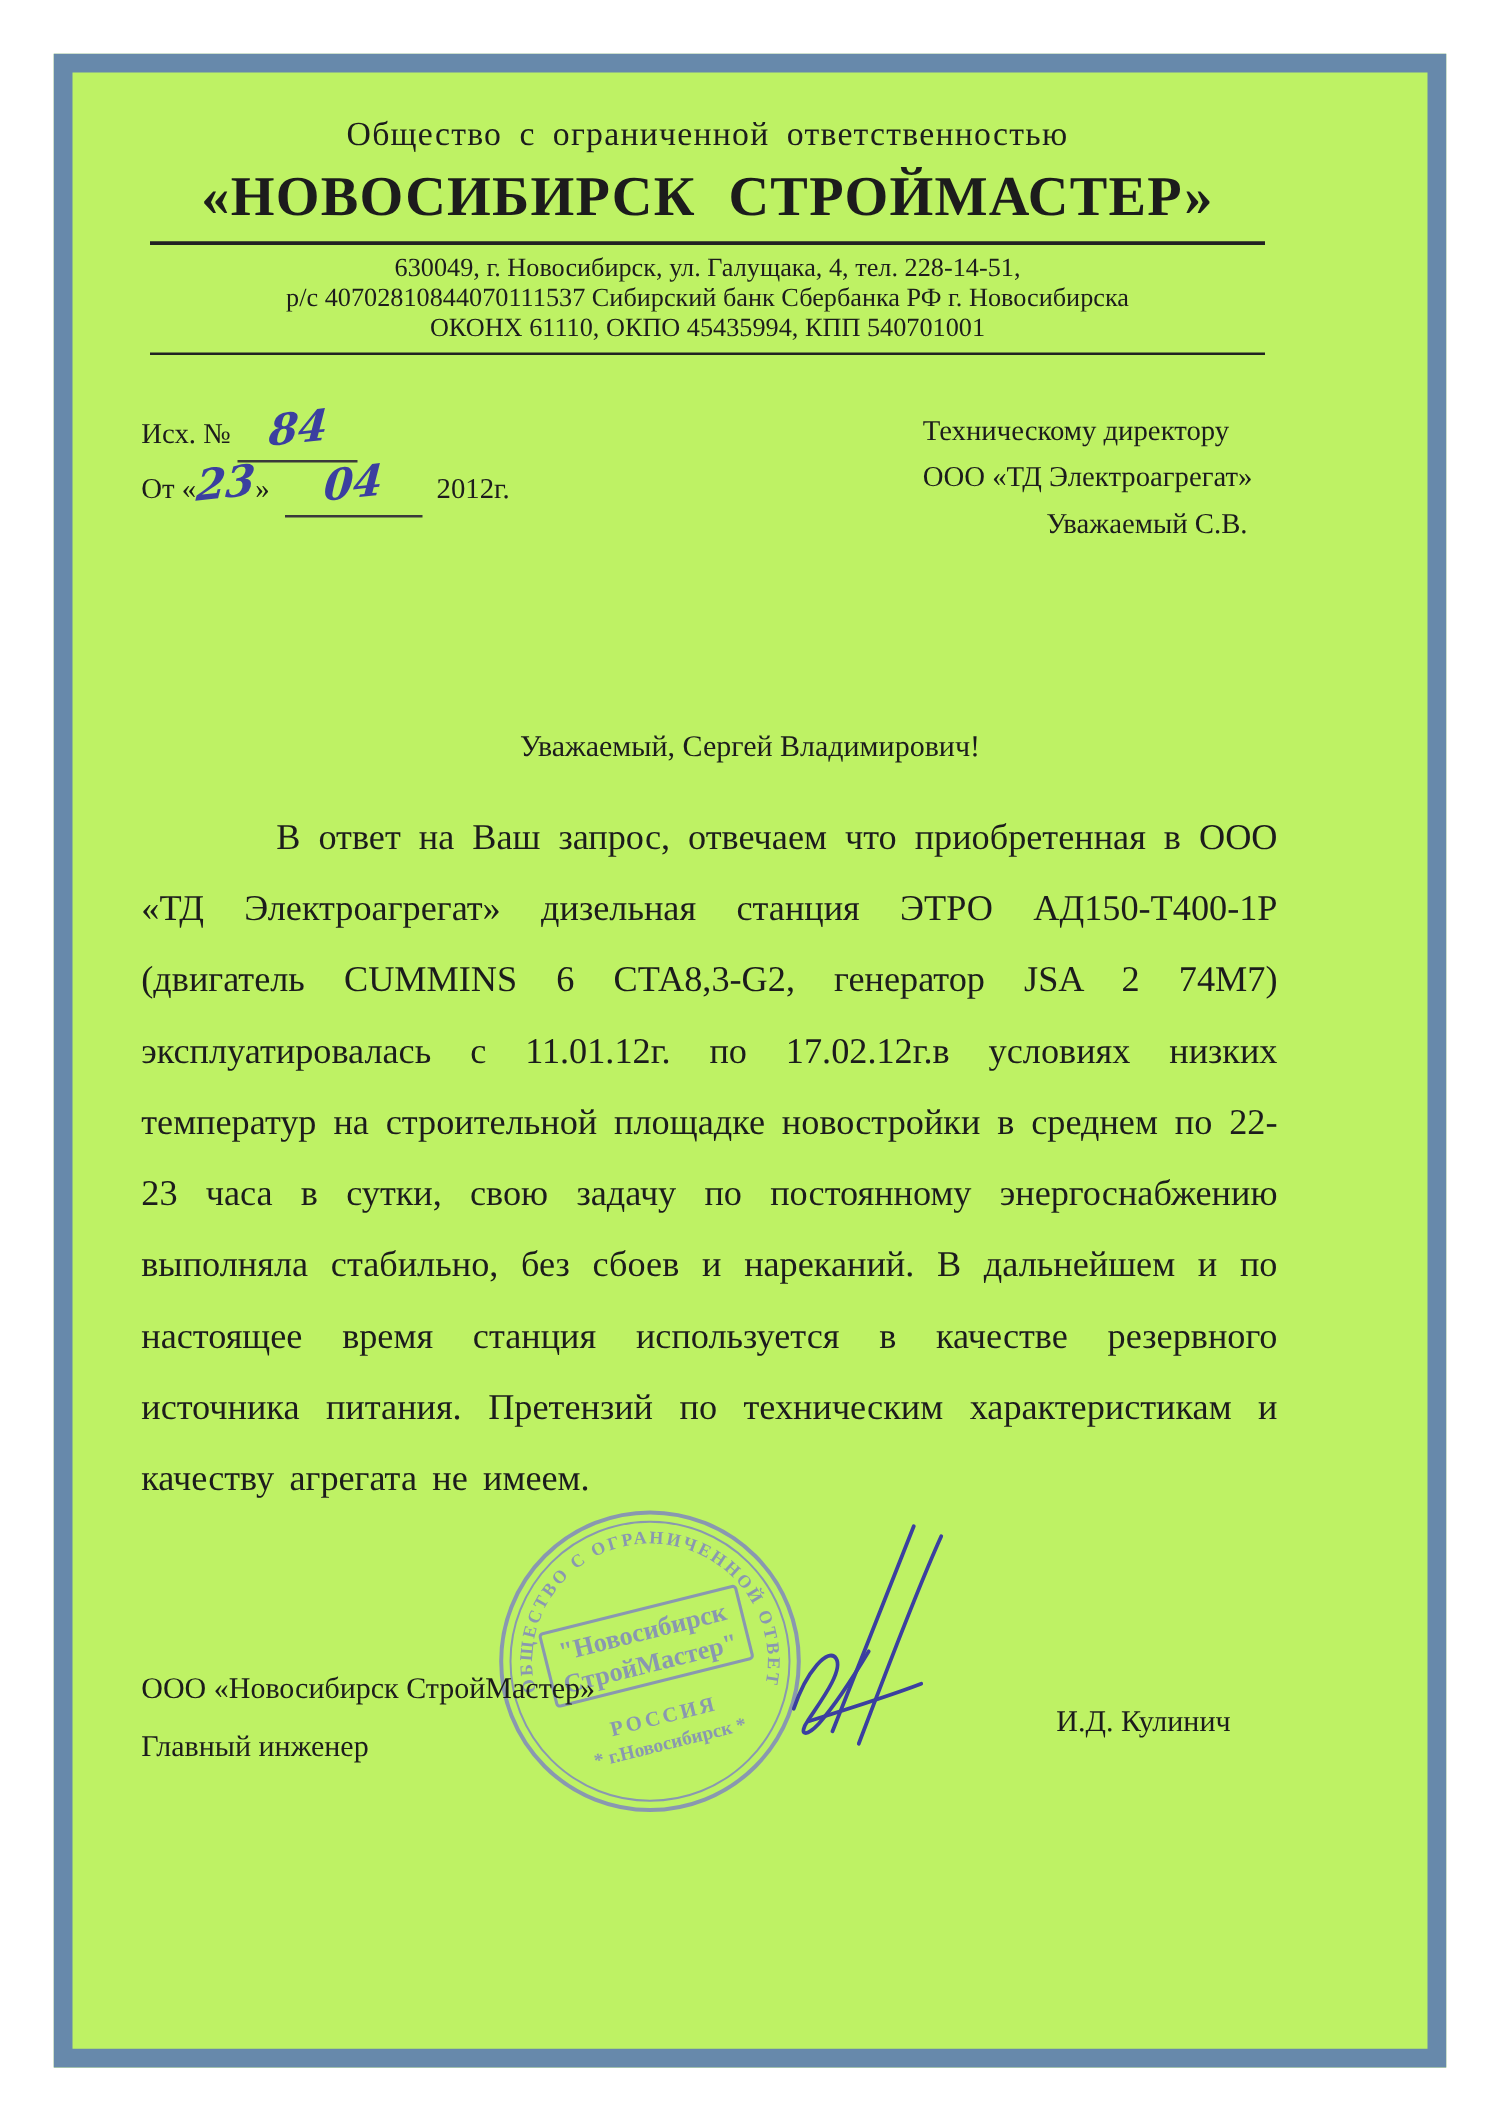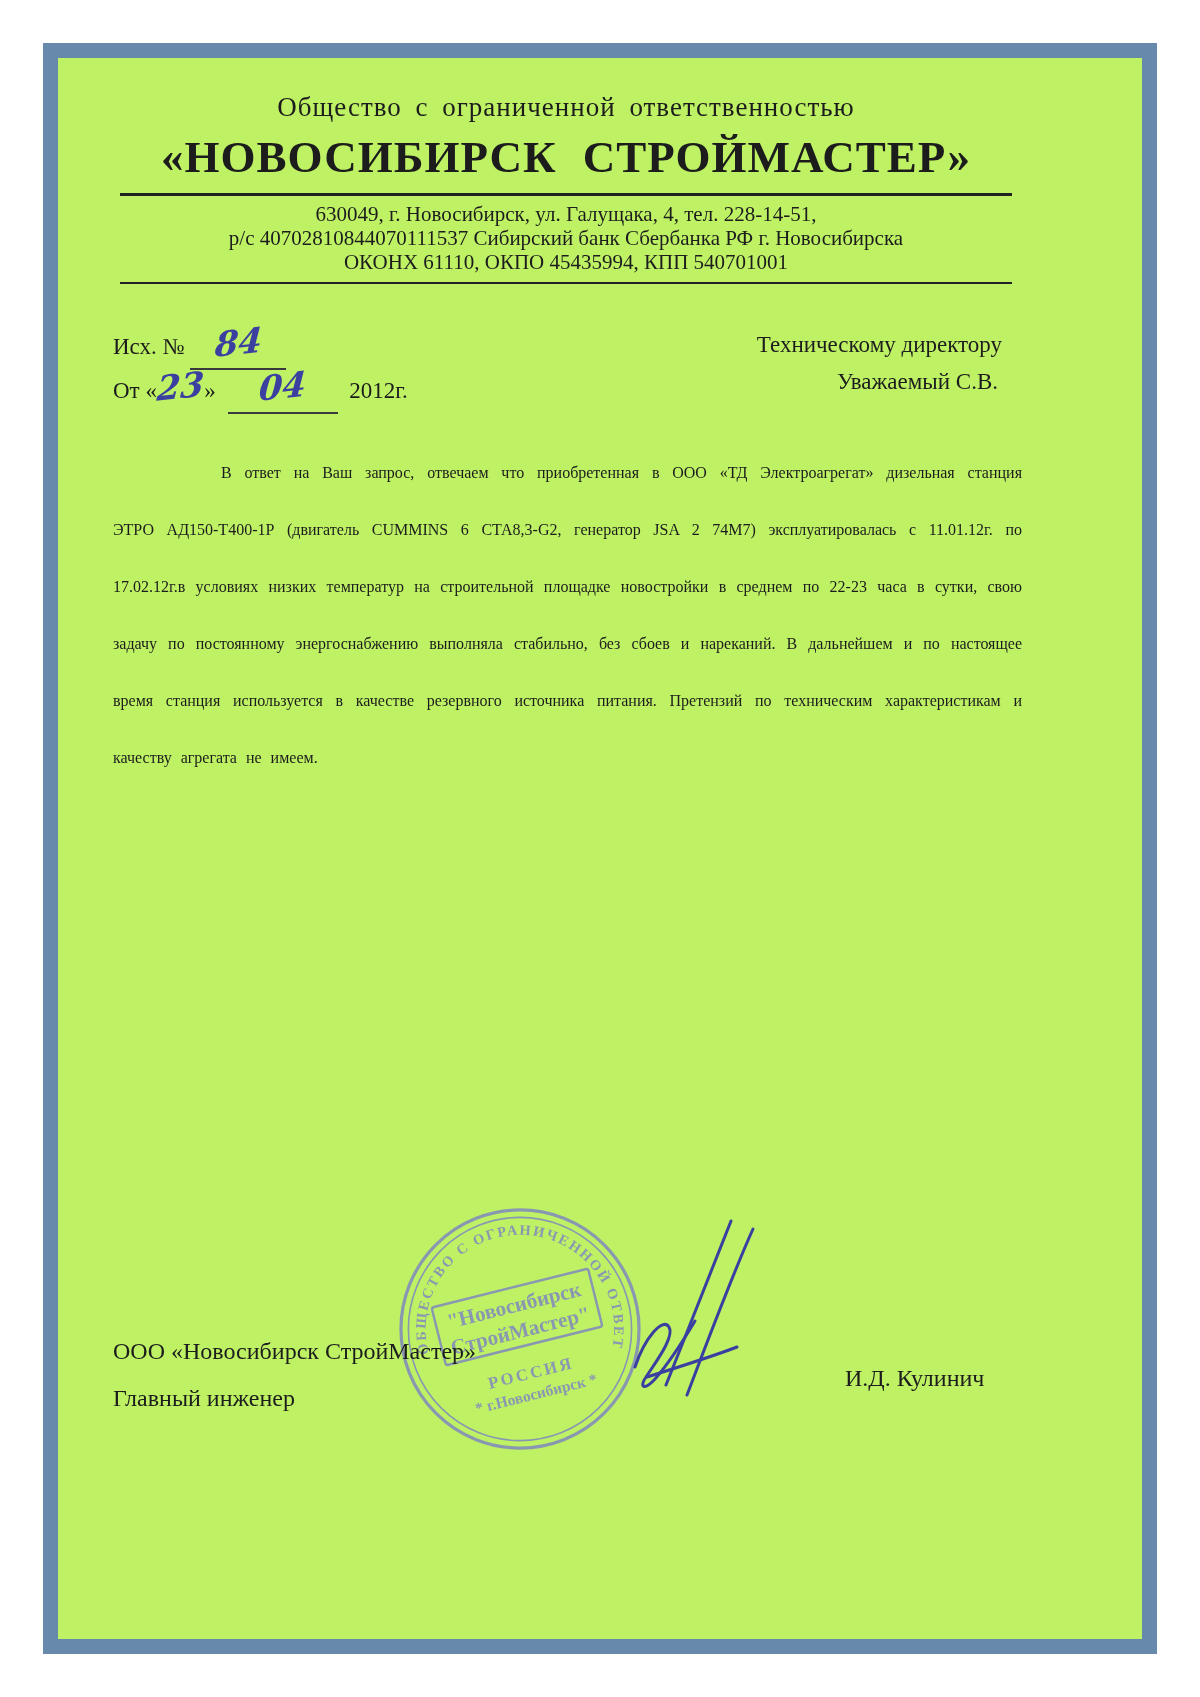--- a/index.html
+++ b/index.html
@@ -49,21 +49,21 @@
     transform:rotate(-6deg) skewX(-10deg);
   }
   .pen.big { font-size:34px; line-height:0; }
   .addressee { font-size:23px; line-height:37px; text-align:left; }
   .addressee .line3 { text-align:right; padding-right:4px; }
 
   
   .salutation { text-align:center; font-size:24px; margin-top:148px; }
   .body-par {
     margin:30px 120px 0 55px;
-    font-size:16px; line-height:57px;
+    font-size:29px; line-height:57px;
     text-align:justify; text-indent:108px;
     word-spacing:5px;
   }
 
   
   .sign-row { position:absolute; left:0; right:0; top:1178px; height:330px; }
   .sign-left {
     position:absolute; left:55px; top:58px; z-index:3;
     font-size:24px; line-height:47px;
   }
@@ -94,24 +94,26 @@
           <span class="slot num"><span class="pen big">84</span></span>
         </div>
         <div>
           <span>От «</span><span class="pen big">23</span><span>»</span>
           <span class="slot month"><span class="pen big">04</span></span>
           <span>2012г.</span>
         </div>
       </div>
       <div class="addressee">
         <div>Техническому директору</div>
+        <div>ООО «ТД Электроагрегат»</div>
         <div class="line3">Уважаемый С.В.</div>
       </div>
     </div>
 
+    <div class="salutation">Уважаемый, Сергей Владимирович!</div>
     <p class="body-par">В ответ на Ваш запрос, отвечаем что приобретенная в ООО «ТД Электроагрегат» дизельная станция ЭТРО АД150-Т400-1Р (двигатель CUMMINS 6 СТА8,3-G2, генератор JSA 2 74М7) эксплуатировалась с 11.01.12г. по 17.02.12г.в условиях низких температур на строительной площадке новостройки в среднем по 22-23 часа в сутки, свою задачу по постоянному энергоснабжению выполняла стабильно, без сбоев и нареканий. В дальнейшем и по настоящее время станция используется в качестве резервного источника питания. Претензий по техническим характеристикам и качеству агрегата не имеем.</p>
 
     <div class="sign-row">
 
       <div class="stamp-wrap">
         <svg width="248" height="248" viewBox="0 0 200 200">
           <g stroke="#7d82c4" fill="none">
             <circle cx="100" cy="100" r="96" stroke-width="2.6"></circle>
             <circle cx="100" cy="100" r="90" stroke-width="1.3"></circle>
           </g>

